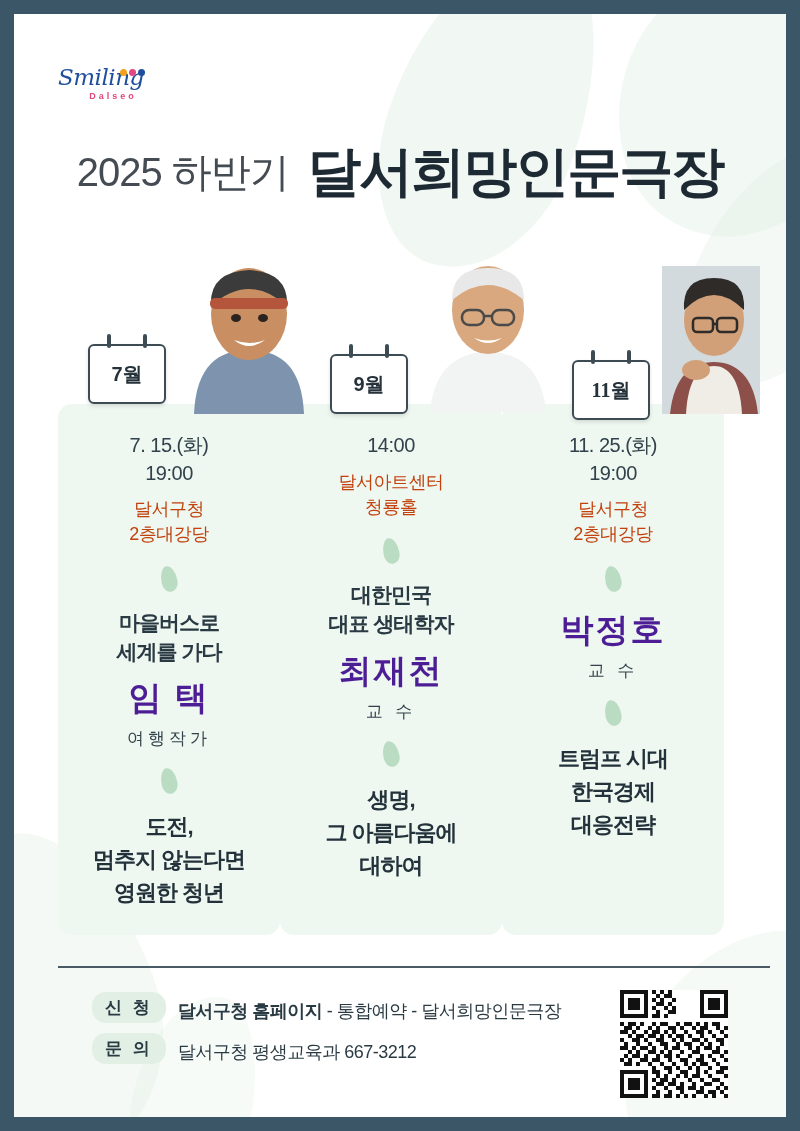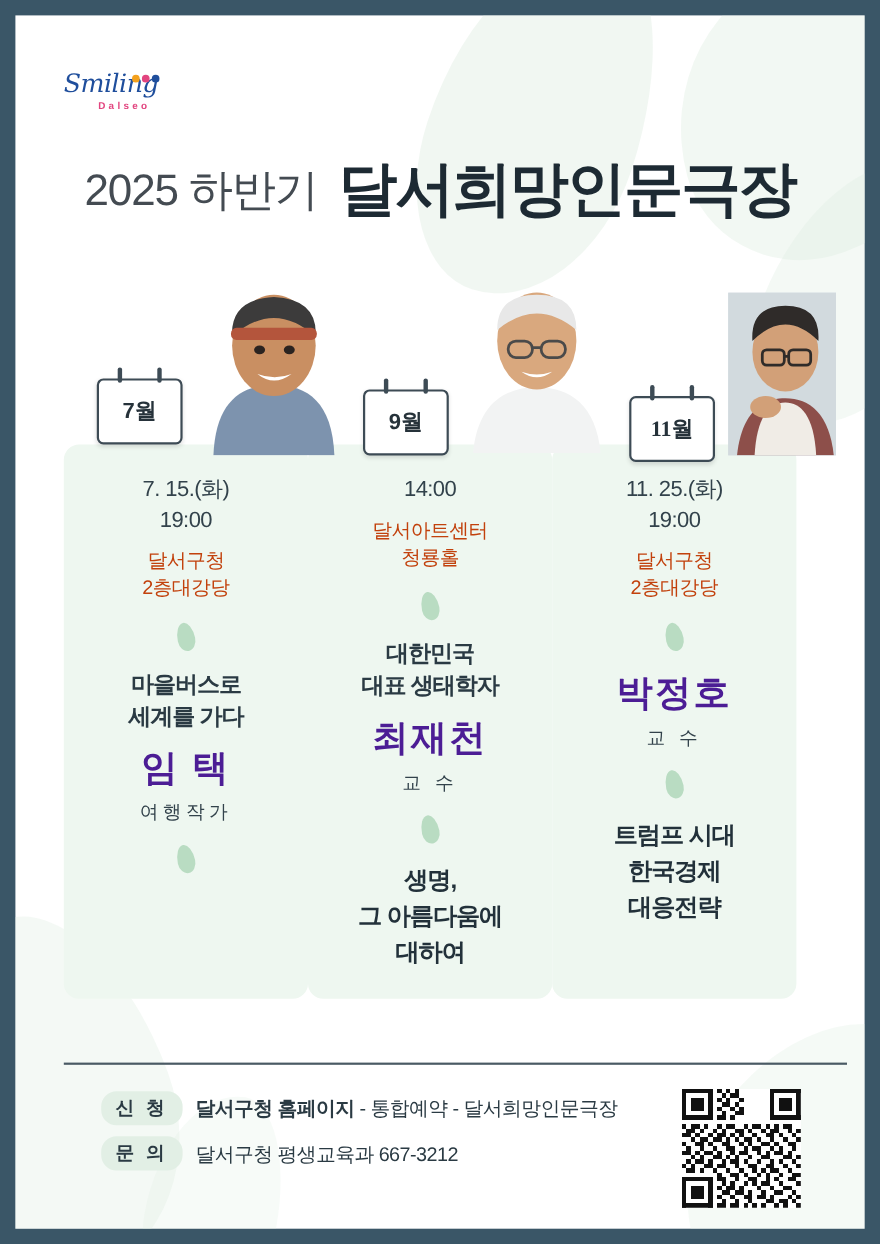--- a/index.html
+++ b/index.html
@@ -237,21 +237,21 @@
     background: #4a5a64;
   }
   .footer {
     position: absolute;
     left: 78px;
     top: 978px;
     width: 560px;
   }
   .foot-row {
     display: flex;
-    align-items: center;
+    align-items: flex-end;
     margin-bottom: 10px;
   }
   .pill {
     background: #e2efe5;
     border-radius: 14px;
     padding: 4px 13px;
     font-size: 17px;
     font-weight: bold;
     color: #2a3a43;
     letter-spacing: 3px;
@@ -357,20 +357,25 @@
           <div>2층대강당</div>
         </div>
         <div class="leaf-divider"></div>
         <div class="tagline">
           <div>마을버스로</div>
           <div>세계를 가다</div>
         </div>
         <div class="speaker">임 택</div>
         <div class="role">여행작가</div>
         <div class="leaf-divider"></div>
+        <div class="topic">
+          <div>도전,</div>
+          <div>멈추지 않는다면</div>
+          <div>영원한 청년</div>
+        </div>
       </div>
 
       <div class="card">
         <div class="when">
           <div>14:00</div>
         </div>
         <div class="where">
           <div>달서아트센터</div>
           <div>청룡홀</div>
         </div>

